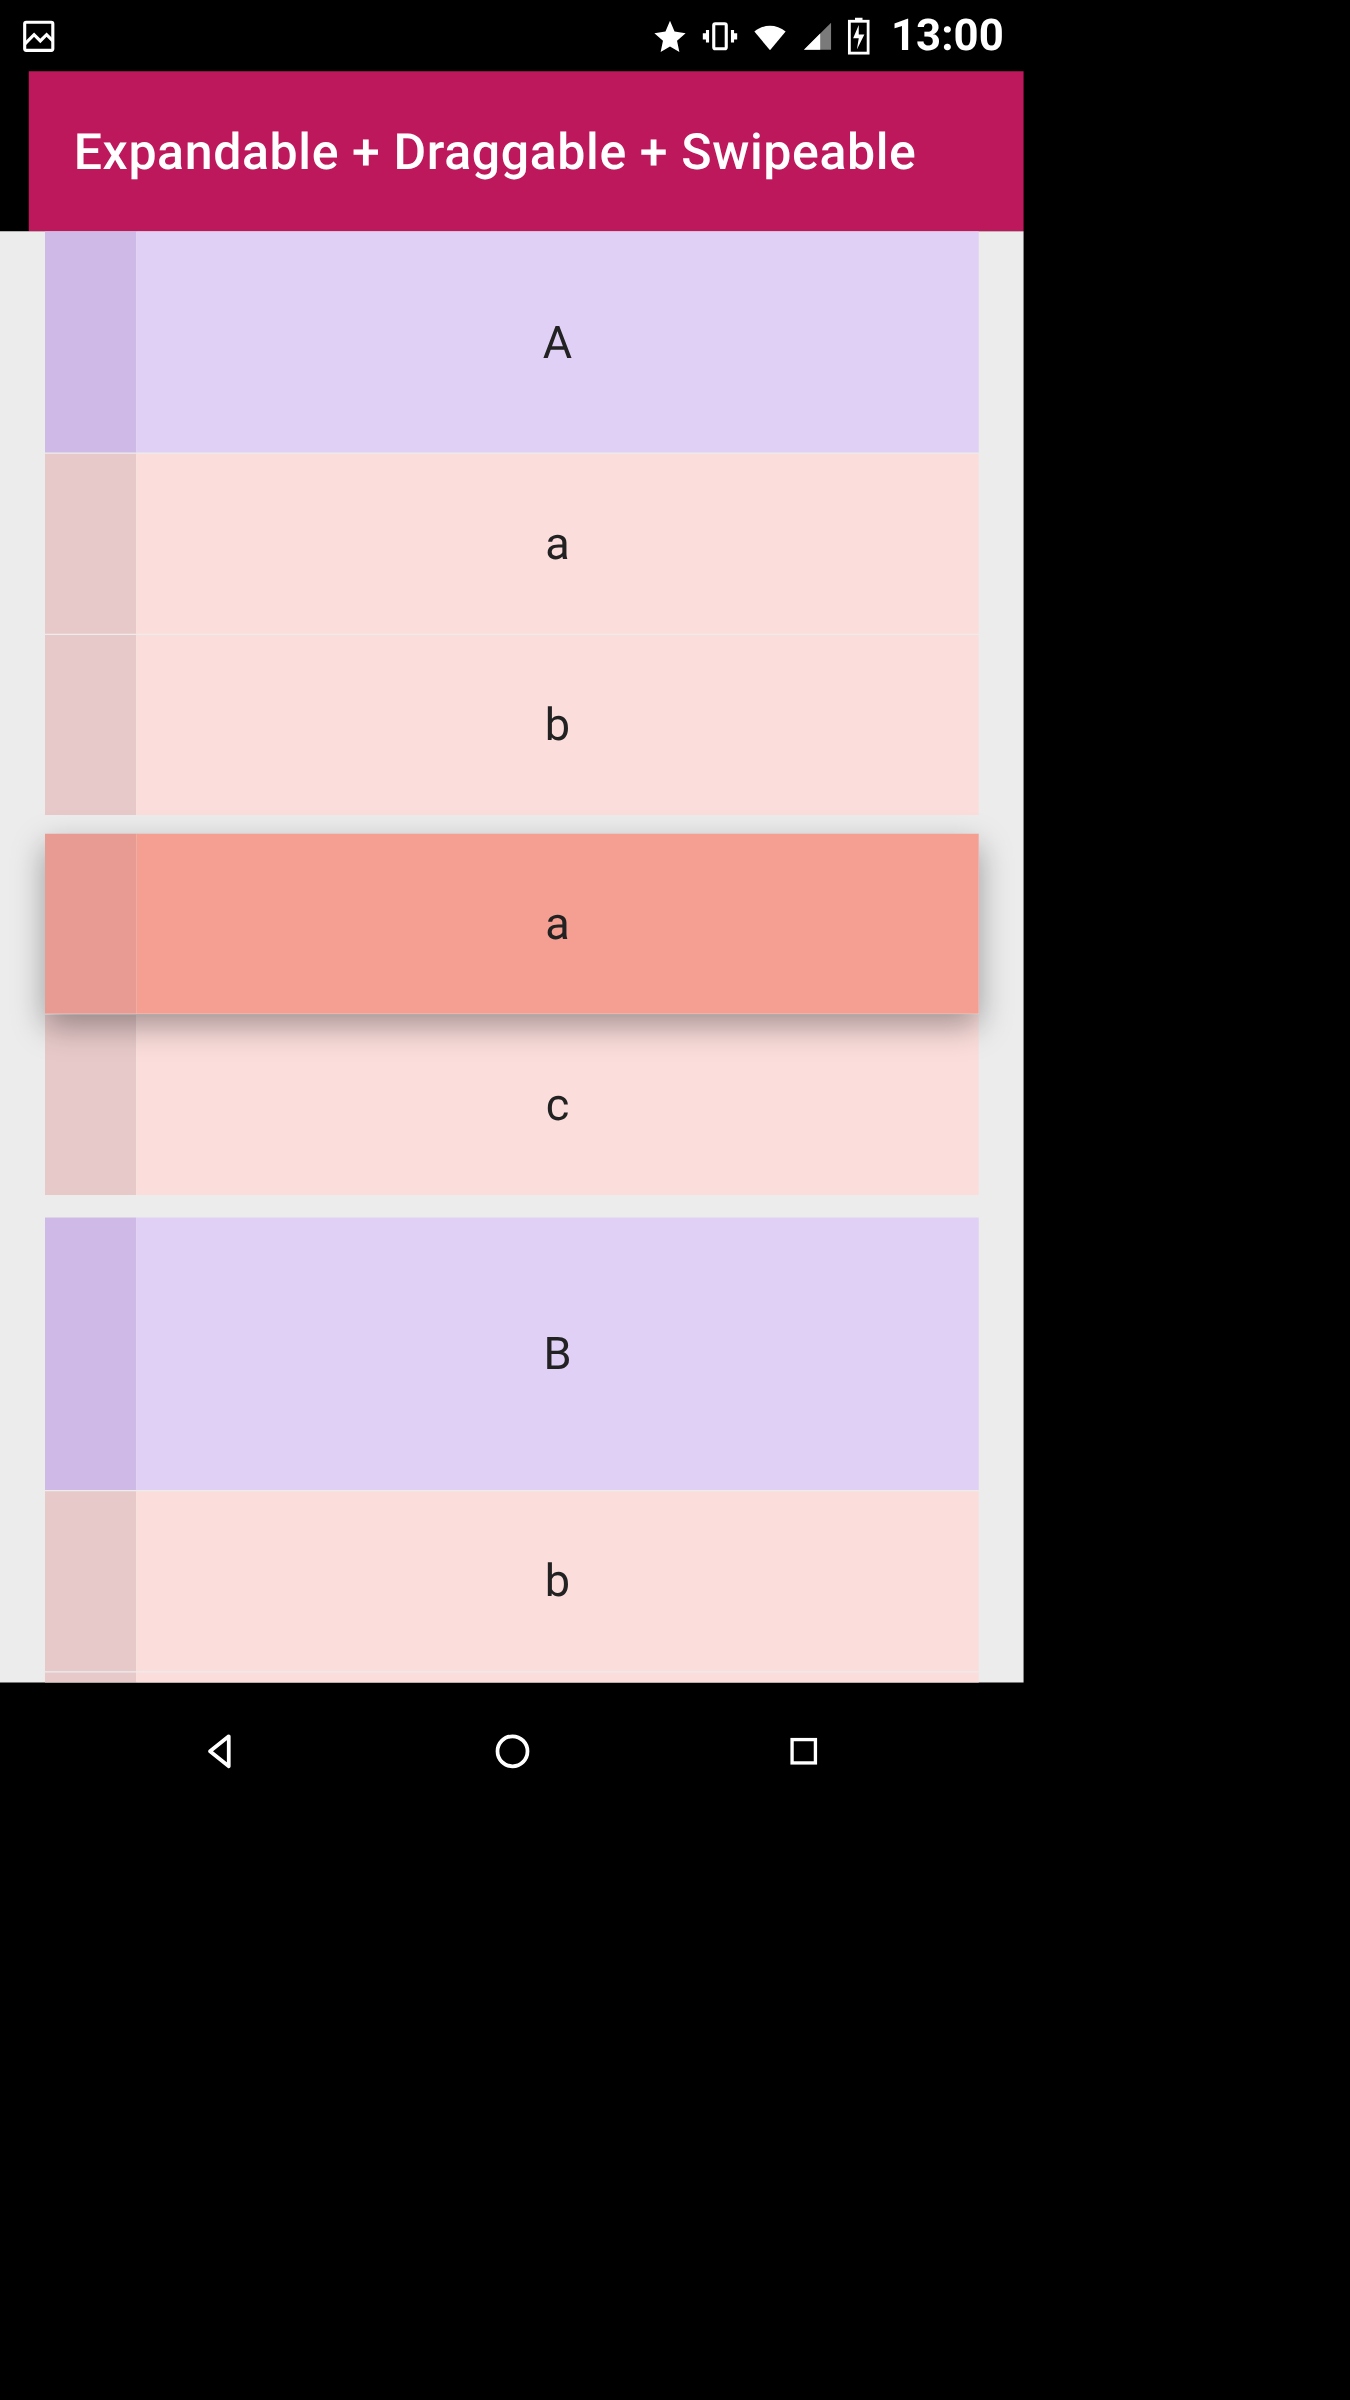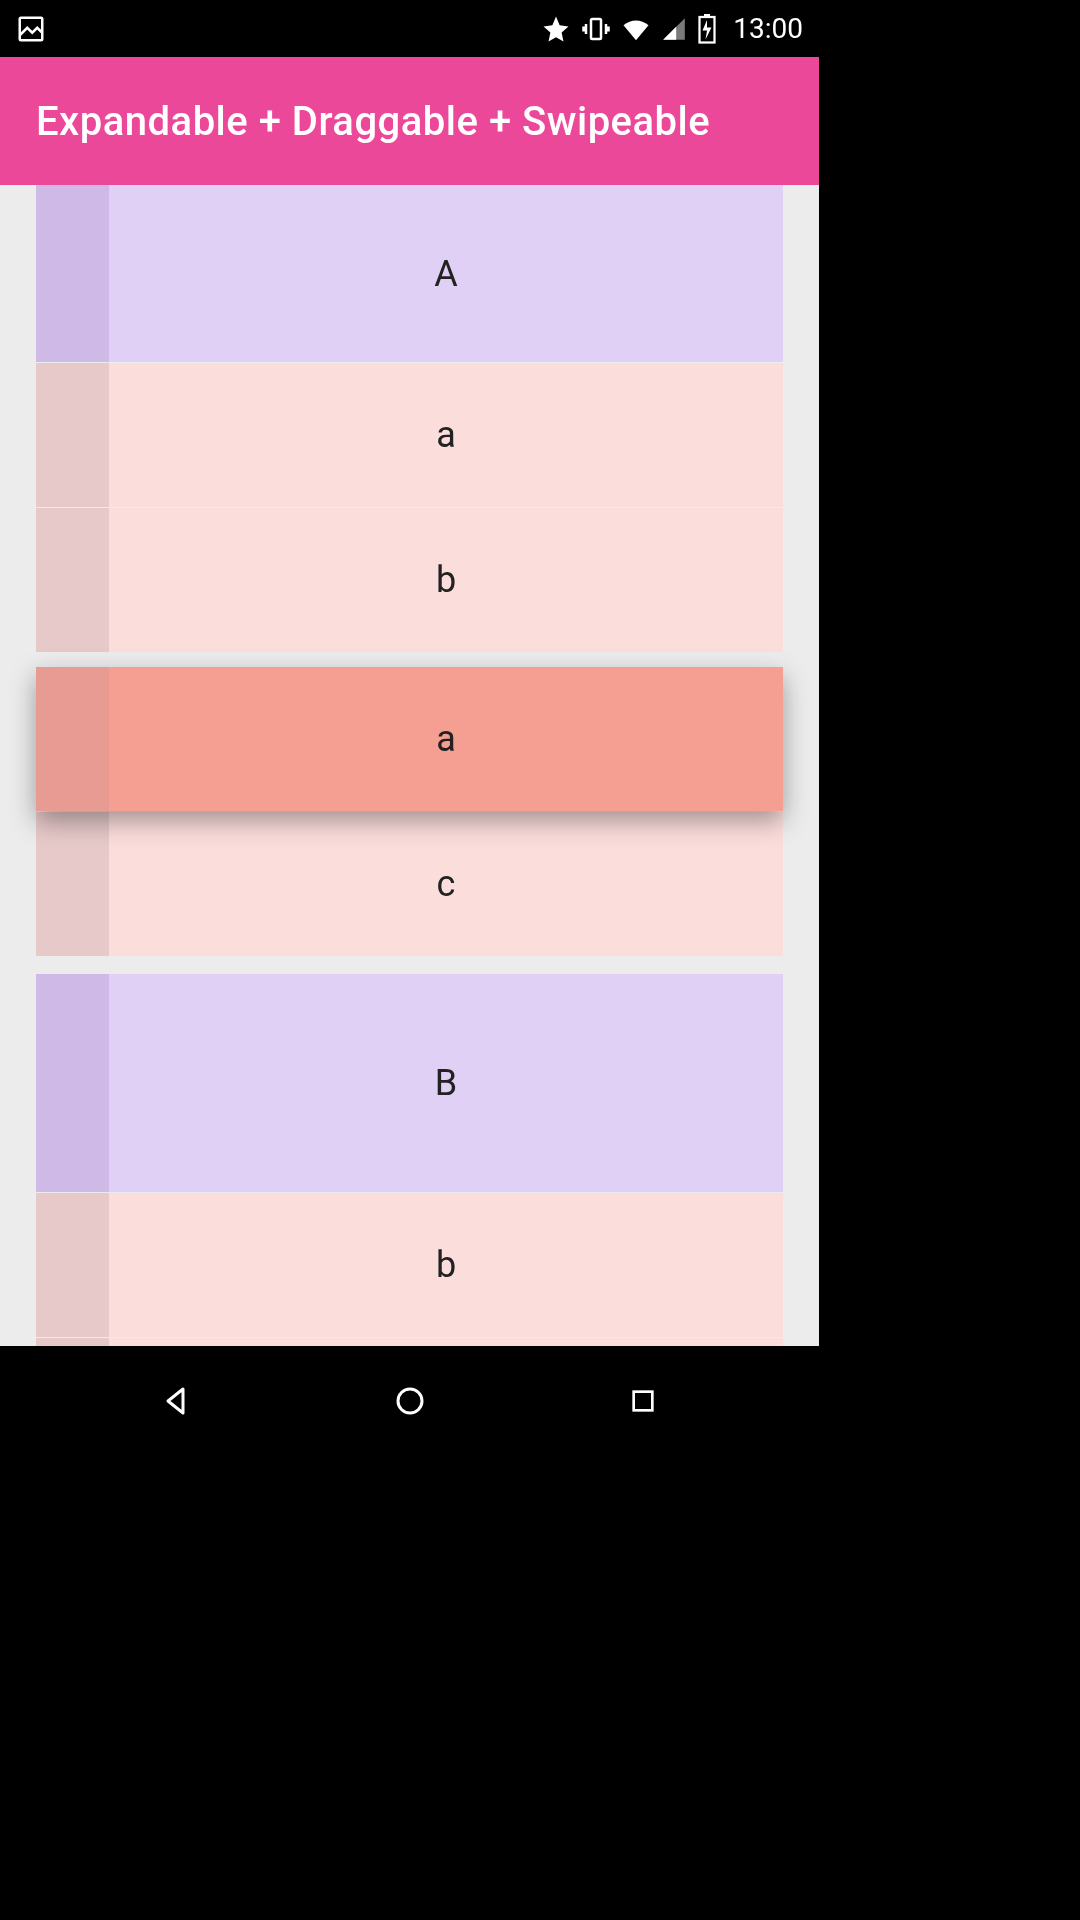--- a/index.html
+++ b/index.html
@@ -11,30 +11,31 @@
       height: 57px;
       background: #000;
       display: flex;
       align-items: center;
       justify-content: space-between;
       padding: 0 16px;
       color: #fff;
     }
     .status-left { display: flex; align-items: center; }
     .status-right { display: flex; align-items: center; gap: 10px; }
-    .status-time { font-size: 28px; font-weight: 400; margin-left: 6px; }
+    .status-time { font-size: 35px; font-weight: 700; margin-left: 6px; }
     .icon-svg { display: block; }
 
     
     .app-bar {
       height: 128px;
-      background: #ec4899;
+      background: #be185d;
       display: flex;
       align-items: center;
       padding: 0 36px;
+      margin-left: 23px;
     }
     .app-title { color: #fff; font-size: 40px; font-weight: 500; letter-spacing: 0.5px; }
 
     
     .content {
       flex: 1;
       background: #ececec;
       position: relative;
       overflow: hidden;
     }

